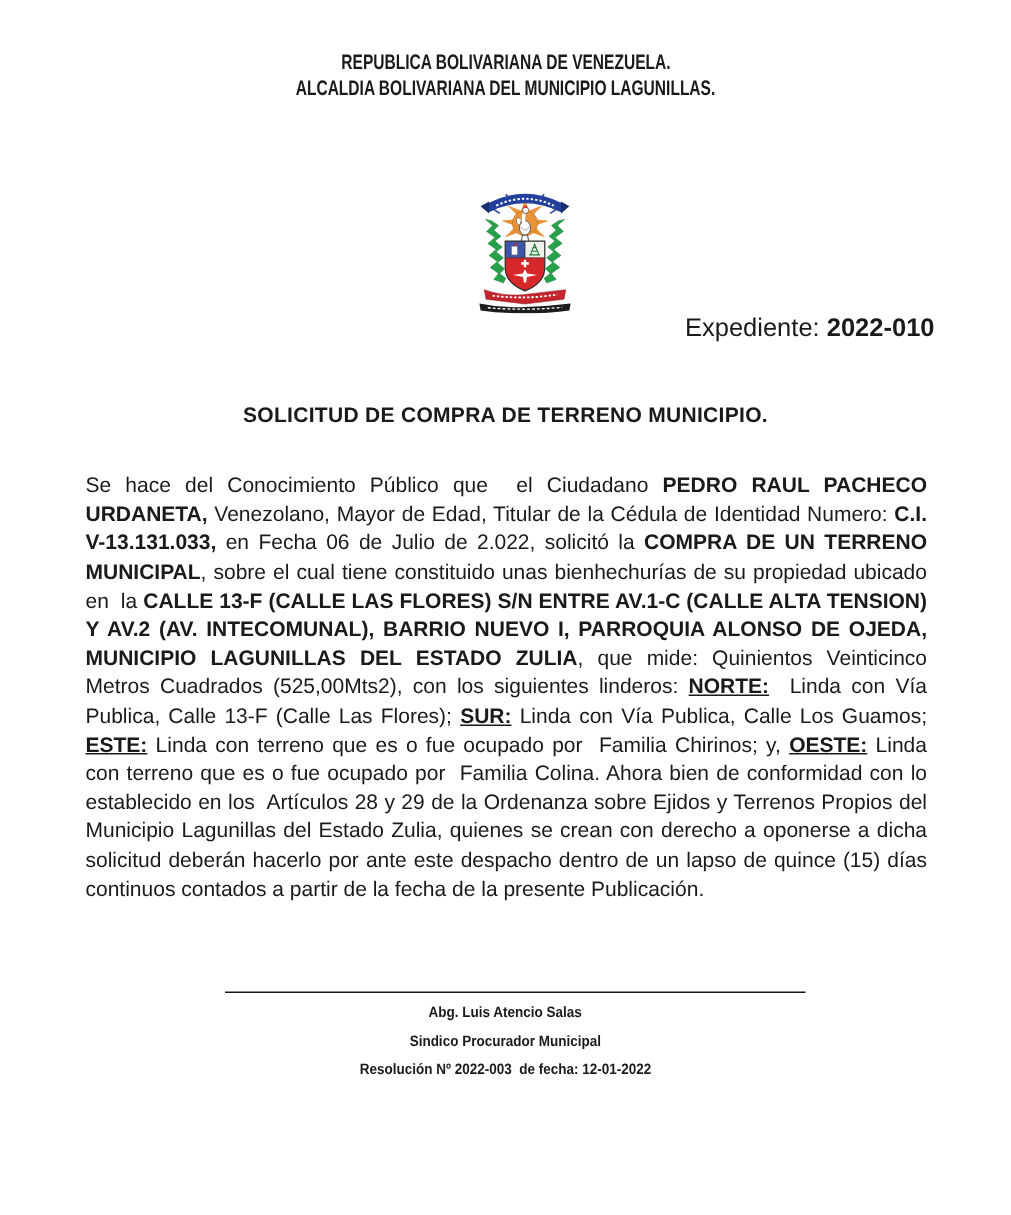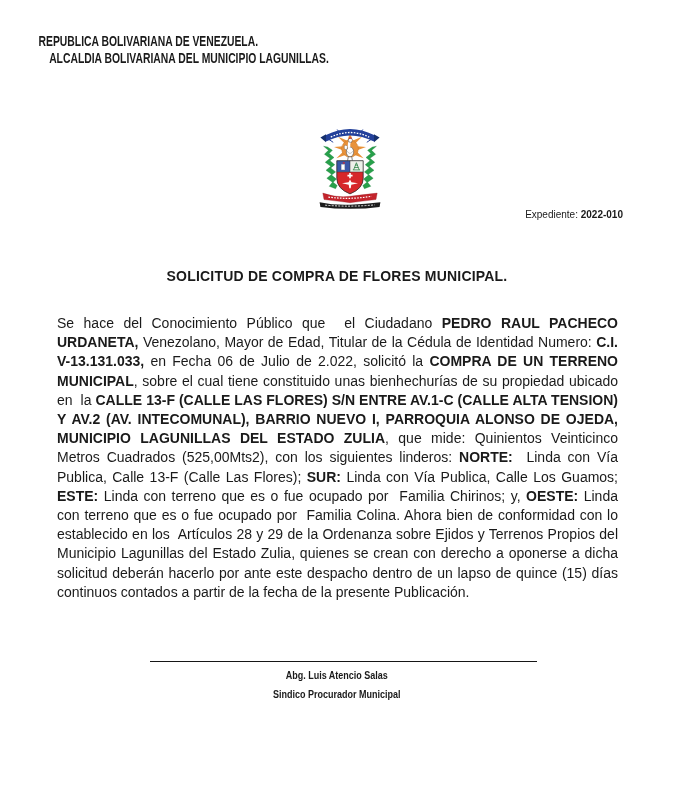--- a/index.html
+++ b/index.html
@@ -1,31 +1,31 @@
 <!DOCTYPE html>
 <html><head>
 <meta charset="utf-8">
 <style>
   html,body{margin:0;padding:0;background:#fff}
   .page{
     position:relative;width:674px;height:810px;background:#fff;
     font-family:"Liberation Sans",sans-serif;color:#1a1a1a;overflow:hidden
   }
-  .header{position:absolute;top:33px;left:0;width:100%;text-align:left;
+  .header{position:absolute;top:33px;left:0;width:100%;text-align:center;
     font-weight:bold;font-size:14px;line-height:17px}
   .condensed{display:inline-block;transform:scaleX(.74);transform-origin:50% 50%;white-space:nowrap}
   .crest{position:absolute;top:122px;left:310px;width:80px;height:87px}
-  .expediente{position:absolute;top:209px;right:51px;font-size:10px}
+  .expediente{position:absolute;top:209px;right:51px;font-size:17px}
   .expediente b{font-weight:bold}
   .title{position:absolute;top:268px;left:0;width:100%;text-align:center;
     font-weight:bold;font-size:14px;letter-spacing:.2px}
   .body-text{position:absolute;top:300px;left:57px;width:561px;
     font-size:14px;line-height:19.2px;text-align:justify}
   .body-text .b{font-weight:bold}
-  .body-text .u{}
+  .body-text .u{text-decoration:underline}
   .signature{position:absolute;top:661px;left:0;width:100%;text-align:center;
     font-weight:bold;font-size:10px;line-height:19px}
   .sig-rule{width:387px;height:0;border-top:1.8px solid #161616;margin:0 auto 4px;transform:translateX(6px)}
   .condensed2{display:inline-block;transform:scaleX(.9);transform-origin:50% 50%;white-space:nowrap}
 </style>
 </head>
 <body>
 
 <div class="page">
 
@@ -78,23 +78,24 @@
     <g>
       <path d="M12,100 Q30,103.8 50,103 Q70,102.2 88,100 L87,105.8 Q70,108.2 50,108.2 Q30,108.2 13,105.8 Z" fill="#1c1c1c"></path>
       <path d="M19,103.6 Q50,106.2 81,103.2" fill="none" stroke="#ffffff" stroke-width="1.1" stroke-dasharray="2.4 1.7"></path>
     </g>
   </svg>
 
   <div class="expediente">
     <span>Expediente: </span><b>2022-010</b>
   </div>
 
-  <div class="title">SOLICITUD DE COMPRA DE FLORES MUNICIPAL.</div>
+  <div class="title">SOLICITUD DE COMPRA DE TERRENO MUNICIPIO.</div>
 
   <p class="body-text"><span>Se hace del Conocimiento Público que&nbsp; el Ciudadano </span><span class="b">PEDRO RAUL PACHECO URDANETA,</span><span> Venezolano, Mayor de Edad, Titular de la Cédula de Identidad Numero: </span><span class="b">C.I. V-13.131.033,</span><span> en Fecha 06 de Julio de 2.022, solicitó la </span><span class="b">COMPRA DE UN TERRENO MUNICIPAL</span><span>, sobre el cual tiene constituido unas bienhechurías de su propiedad ubicado en&nbsp; la </span><span class="b">CALLE 13-F (CALLE LAS FLORES) S/N ENTRE AV.1-C (CALLE ALTA TENSION) Y AV.2 (AV. INTECOMUNAL), BARRIO NUEVO I, PARROQUIA ALONSO DE OJEDA, MUNICIPIO LAGUNILLAS DEL ESTADO ZULIA</span><span>, que mide: Quinientos Veinticinco Metros Cuadrados (525,00Mts2), con los siguientes linderos: </span><span class="b u">NORTE:</span><span>&nbsp; Linda con Vía Publica, Calle 13-F (Calle Las Flores); </span><span class="b u">SUR:</span><span> Linda con Vía Publica, Calle Los Guamos; </span><span class="b u">ESTE:</span><span> Linda con terreno que es o fue ocupado por&nbsp; Familia Chirinos; y, </span><span class="b u">OESTE:</span><span> Linda con terreno que es o fue ocupado por&nbsp; Familia Colina. Ahora bien de conformidad con lo establecido en los&nbsp; Artículos 28 y 29 de la Ordenanza sobre Ejidos y Terrenos Propios del Municipio Lagunillas del Estado Zulia, quienes se crean con derecho a oponerse a dicha solicitud deberán hacerlo por ante este despacho dentro de un lapso de quince (15) días continuos contados a partir de la fecha de la presente Publicación.</span></p>
 
   <div class="signature">
     <div class="sig-rule"></div>
     <div><span class="condensed2">Abg. Luis Atencio Salas</span></div>
     <div><span class="condensed2">Sindico Procurador Municipal</span></div>
+    <div><span class="condensed2">Resolución Nº 2022-003&nbsp; de fecha: 12-01-2022</span></div>
   </div>
 
 </div>
 
 </body></html>

